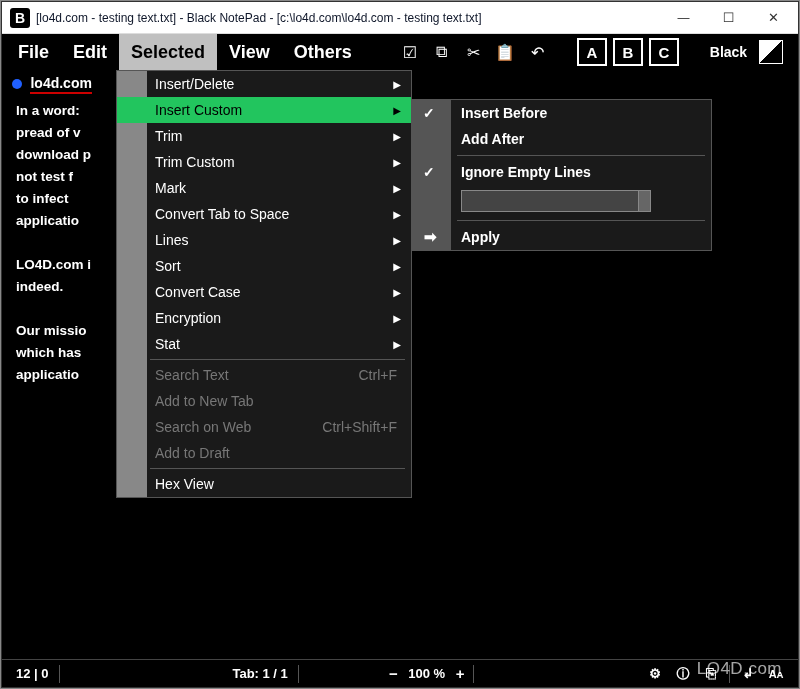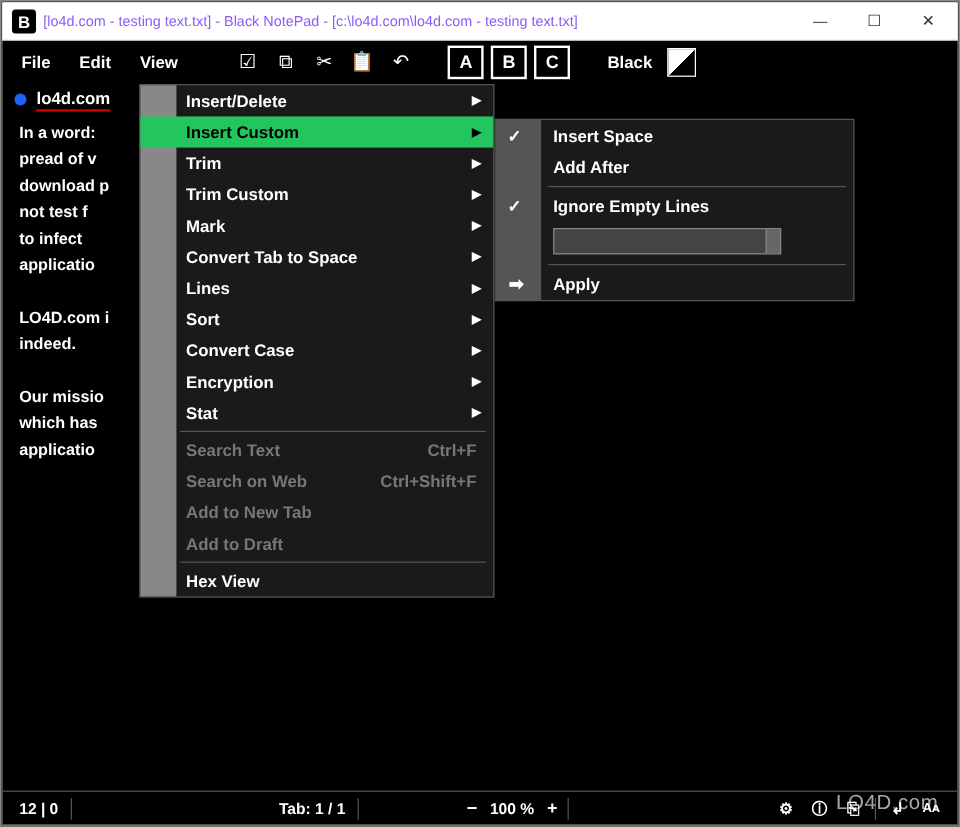--- a/index.html
+++ b/index.html
@@ -2,50 +2,50 @@
 <html><head>
   <meta charset="utf-8">
   <style>
     * { margin: 0; padding: 0; box-sizing: border-box; font-family: "Segoe UI", Tahoma, sans-serif; }
     body { width: 800px; height: 689px; background: #888; overflow: hidden; position: relative; }
     .window { width: 798px; height: 687px; margin: 1px; background: #fff; border: 1px solid #333; display: flex; flex-direction: column; }
     
     
     .titlebar { height: 32px; background: #fff; display: flex; align-items: center; padding: 0 2px; border-bottom: 1px solid #ddd; }
     .titlebar .app-icon { width: 20px; height: 20px; margin: 0 6px; background: #000; color: #fff; font-weight: bold; font-size: 14px; text-align: center; line-height: 20px; border-radius: 3px; }
-    .titlebar .title { flex: 1; font-size: 12px; color: #8b5cf6; white-space: nowrap; overflow: hidden; }
+    .titlebar .title { flex: 1; font-size: 12px; color: #0f172a; white-space: nowrap; overflow: hidden; }
     .titlebar .winbtn { width: 45px; height: 30px; display: flex; align-items: center; justify-content: center; font-size: 14px; color: #333; }
     .titlebar .winbtn.min::before { content: "—"; font-size: 12px; }
     .titlebar .winbtn.max { }
     .titlebar .winbtn.max::before { content: "☐"; font-size: 13px; }
     .titlebar .winbtn.close::before { content: "✕"; font-size: 13px; }
     
     
     .menubar { height: 36px; background: #000; display: flex; align-items: center; padding: 0 4px; }
-    .menubar .menuitem { padding: 8px 12px; color: #fff; font-size: 14px; font-weight: bold; cursor: pointer; }
+    .menubar .menuitem { padding: 8px 12px; color: #fff; font-size: 18px; font-weight: bold; cursor: pointer; }
     .menubar .menuitem.selected { background: #c0c0c0; color: #000; }
     .menubar .spacer1 { width: 30px; }
     .menubar .tool-icon { width: 24px; height: 24px; margin: 0 4px; color: #fff; display: flex; align-items: center; justify-content: center; font-size: 16px; }
     .menubar .spacer2 { width: 20px; }
     .menubar .key-btn { width: 30px; height: 28px; border: 2px solid #fff; color: #fff; font-weight: bold; font-size: 15px; display: flex; align-items: center; justify-content: center; margin: 0 3px; }
     .menubar .theme-label { color: #fff; font-weight: bold; font-size: 14px; margin-left: 28px; margin-right: 12px; }
     .menubar .theme-swatch { width: 24px; height: 24px; background: linear-gradient(135deg, #fff 0%, #fff 50%, #000 50%, #000 100%); border: 1px solid #fff; margin-right: 6px; }
     
     
     .editor { flex: 1; background: #000; position: relative; font-family: "Courier New", monospace; }
     .tab-bar { position: absolute; top: 4px; left: 10px; }
     .tab-dot { display: inline-block; width: 10px; height: 10px; background: #2060ff; border-radius: 50%; vertical-align: middle; margin-right: 4px; }
     .tab-name { color: #fff; font-weight: bold; font-size: 14px; border-bottom: 2px solid #c00; padding-bottom: 1px; }
     .text-content { position: absolute; top: 30px; left: 14px; right: 14px; color: #fff; font-size: 13.5px; line-height: 22px; font-weight: bold; white-space: pre-wrap; }
     
     
     .dropdown { position: absolute; background: #1a1a1a; border: 1px solid #555; min-width: 296px; z-index: 100; }
     .dropdown.main { top: 70px; left: 116px; }
     .dropdown .dd-gutter { position: absolute; left: 0; top: 0; bottom: 0; width: 30px; background: #888; }
-    .dropdown .dd-item { position: relative; padding: 5px 30px 5px 38px; color: #fff; font-size: 14px; font-weight: bold; display: flex; align-items: center; }
+    .dropdown .dd-item { position: relative; padding: 5px 30px 5px 38px; color: #fff; font-size: 14px; font-weight: normal; display: flex; align-items: center; }
     .dropdown .dd-item.highlighted { background: #22c55e; color: #000; }
     .dropdown .dd-item.disabled { color: #777; }
     .dropdown .dd-item .arrow { position: absolute; right: 10px; font-size: 10px; }
     .dropdown .dd-item .shortcut { position: absolute; right: 14px; color: inherit; }
     .dropdown .dd-item.disabled .shortcut { color: #777; }
     .dropdown .dd-sep { height: 1px; background: #555; margin: 2px 6px 2px 33px; }
     
     .submenu { position: absolute; top: 99px; left: 412px; width: 300px; background: #1a1a1a; border: 1px solid #555; z-index: 101; }
     .submenu .sm-gutter { position: absolute; left: 0; top: 0; bottom: 0; width: 38px; background: #555; }
     .submenu .sm-item { position: relative; padding: 5px 16px 5px 48px; color: #fff; font-size: 14px; font-weight: bold; display: flex; align-items: center; min-height: 26px; }
@@ -75,21 +75,23 @@
     <div class="app-icon">B</div>
     <div class="title">[lo4d.com - testing text.txt] - Black NotePad - [c:\lo4d.com\lo4d.com - testing text.txt]</div>
     <div class="winbtn min"></div>
     <div class="winbtn max"></div>
     <div class="winbtn close"></div>
   </div>
 
   <div class="menubar">
     <div class="menuitem">File</div>
     <div class="menuitem">Edit</div>
+    <div class="menuitem selected">Selected</div>
     <div class="menuitem">View</div>
+    <div class="menuitem">Others</div>
     <div class="spacer1"></div>
     <div class="tool-icon">☑</div>
     <div class="tool-icon">⧉</div>
     <div class="tool-icon">✂</div>
     <div class="tool-icon">📋</div>
     <div class="tool-icon">↶</div>
     <div class="spacer2"></div>
     <div class="key-btn">A</div>
     <div class="key-btn">B</div>
     <div class="key-btn">C</div>
@@ -183,40 +185,40 @@
   <div class="dd-item">
       <span>Stat</span>
       <span class="arrow">▶</span>
     </div>
   <div class="dd-sep"></div>
   <div class="dd-item disabled">
       <span>Search Text</span>
       <span class="shortcut">Ctrl+F</span>
     </div>
   <div class="dd-item disabled">
+      <span>Add to New Tab</span>
+    </div>
+  <div class="dd-item disabled">
       <span>Search on Web</span>
       <span class="shortcut">Ctrl+Shift+F</span>
     </div>
   <div class="dd-item disabled">
-      <span>Add to New Tab</span>
-    </div>
-  <div class="dd-item disabled">
       <span>Add to Draft</span>
     </div>
   <div class="dd-sep"></div>
   <div class="dd-item">
       <span>Hex View</span>
     </div>
 </div>
 
 <div class="submenu">
   <div class="sm-gutter"></div>
   <div class="sm-item">
     <span class="sm-check">✓</span>
-    <span>Insert Space</span>
+    <span>Insert Before</span>
   </div>
   <div class="sm-item">
     <span>Add After</span>
   </div>
   <div class="sm-sep"></div>
   <div class="sm-item">
     <span class="sm-check">✓</span>
     <span>Ignore Empty Lines</span>
   </div>
   <div class="sm-item">

